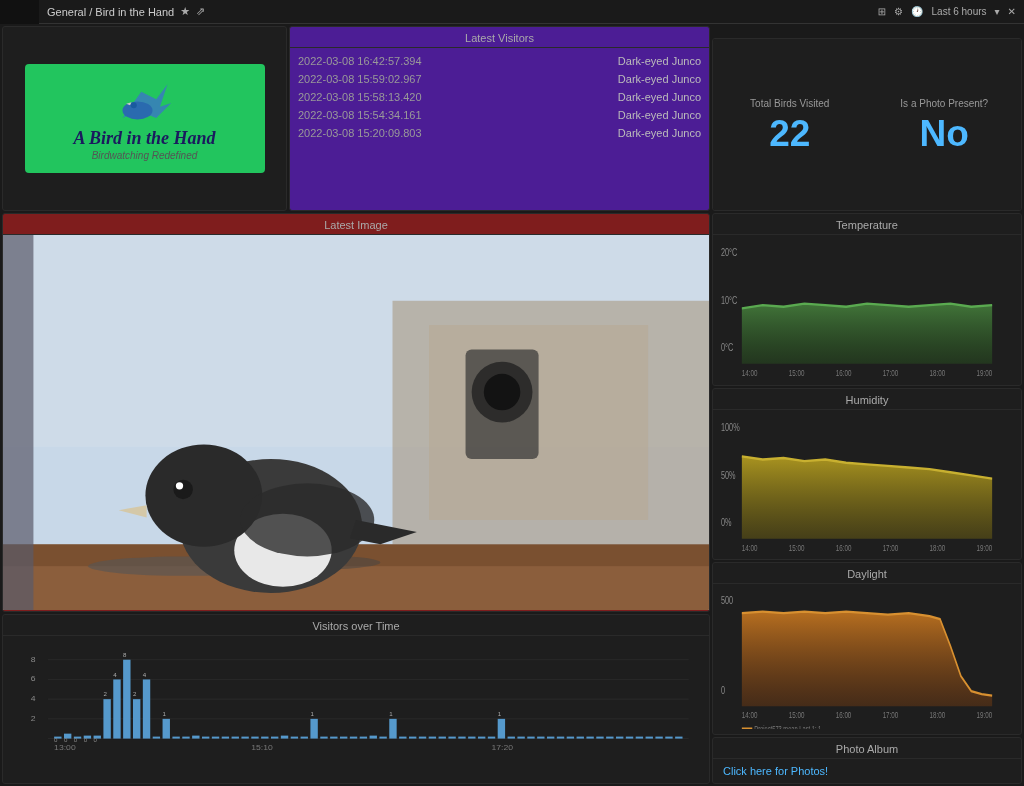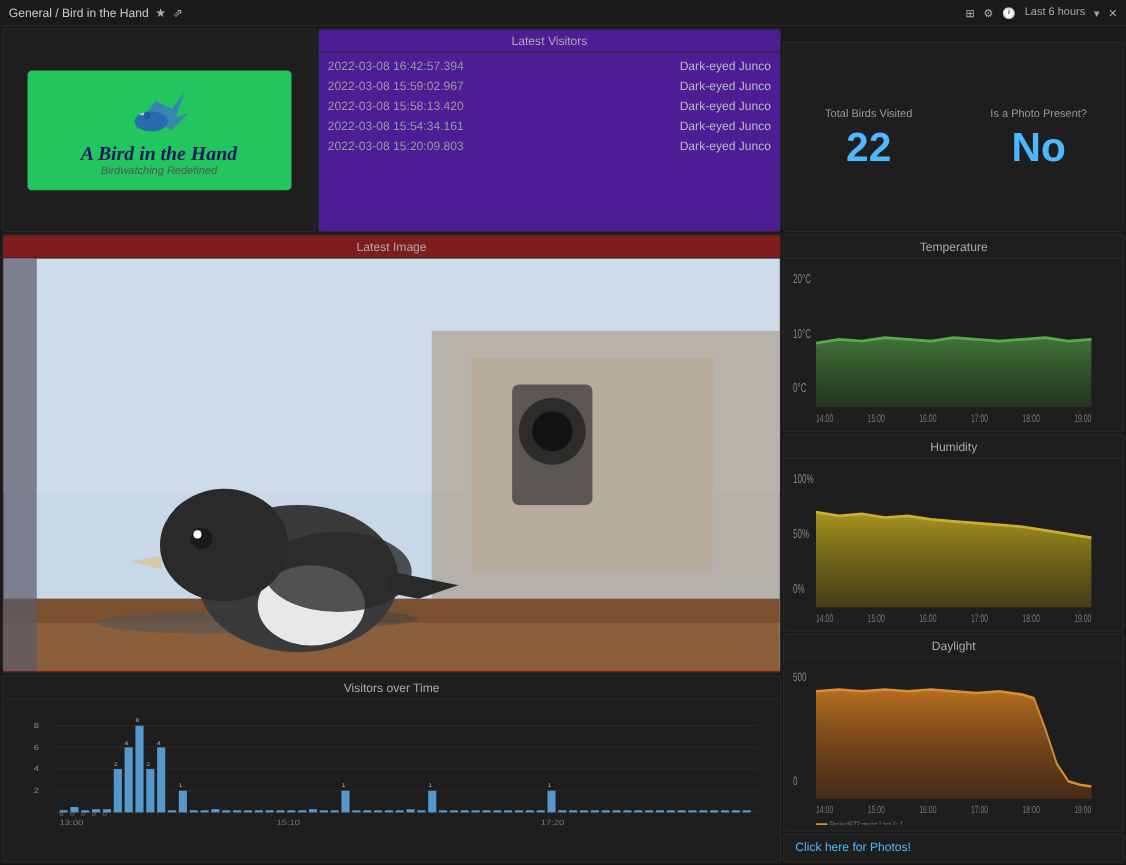--- a/index.html
+++ b/index.html
@@ -17,20 +17,21 @@
     .top-bar {
       background: #1a1a1a;
       height: 24px;
       display: flex;
       align-items: center;
       padding: 0 8px;
       border-bottom: 1px solid #333;
       font-size: 11px;
       color: #aaa;
       justify-content: space-between;
+      margin-left: 39px;
     }
     .top-bar-left { display: flex; align-items: center; gap: 6px; }
     .top-bar-right { display: flex; align-items: center; gap: 8px; font-size: 10px; color: #aaa; }
 
     
     .main {
       display: grid;
       grid-template-columns: 285px 1fr 310px;
       grid-template-rows: 185px 1fr 170px;
       height: calc(786px - 24px);
@@ -408,20 +409,21 @@
           <text x="200" y="88" fill="#777" font-size="6">18:00</text>
           <text x="245" y="88" fill="#777" font-size="6">19:00</text>
 
           <line x1="20" y1="95" x2="30" y2="95" stroke="#d89030" stroke-width="1.5"></line>
           <text x="32" y="97" fill="#777" font-size="5.5">Project573.mean  Last 1: 1</text>
         </svg>
       </div>
     </div>
 
     <div class="photo-album-panel">
+      <div class="panel-title">Photo Album</div>
       <a class="photo-link" href="#">Click here for Photos!</a>
     </div>
   </div>
 
   <div class="histogram-panel panel">
     <div class="panel-title">Visitors over Time</div>
     <div style="padding: 4px 8px; height: calc(100% - 22px);">
       <svg width="100%" height="100%" viewBox="0 0 560 140" preserveAspectRatio="none">
 
         <text x="5" y="20" fill="#888" font-size="7" transform="rotate(-90,10,70)" text-anchor="middle">Count</text>

